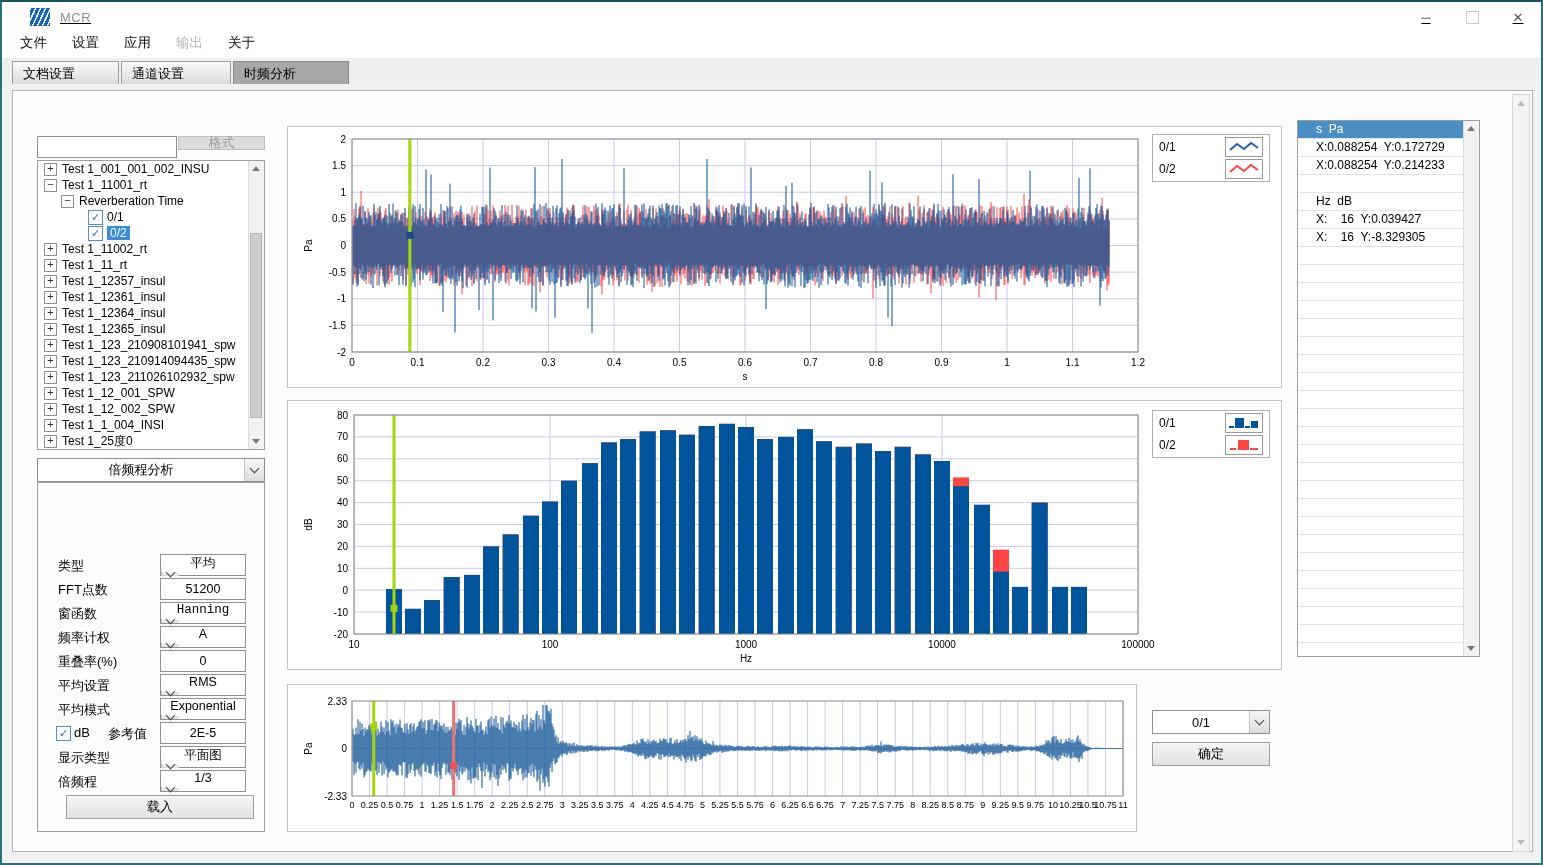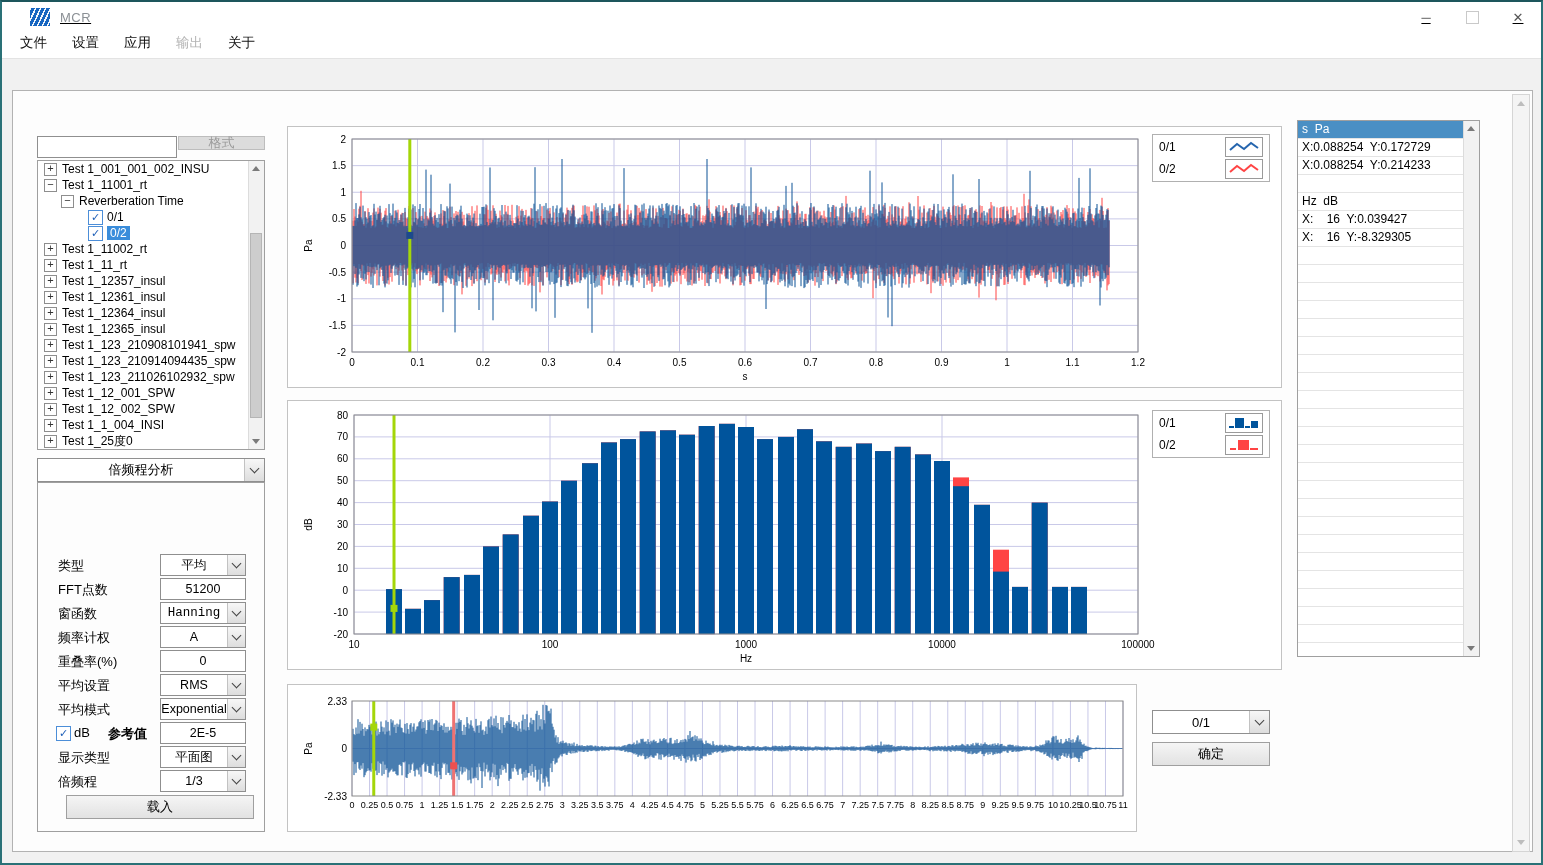--- a/index.html
+++ b/index.html
@@ -46,38 +46,38 @@
   .vsb{position:absolute;top:0;right:0;bottom:0;width:15px;background:#f2f2f2;border-left:1px solid #dcdcdc;}
   .sb-btn{position:absolute;left:0;width:14px;height:15px;display:flex;align-items:center;justify-content:center;}
   .tri-up{width:0;height:0;border-left:4px solid transparent;border-right:4px solid transparent;border-bottom:5px solid #7a7a7a;}
   .tri-down{width:0;height:0;border-left:4px solid transparent;border-right:4px solid transparent;border-top:5px solid #7a7a7a;}
   .sb-thumb{position:absolute;left:1px;width:12px;background:#cdcdcd;border:1px solid #b5b5b5;box-sizing:border-box;}
   
   .formbox{background:#fdfdfd;border:1px solid #9f9f9f;}
   .frow{position:absolute;left:0;width:100%;height:22px;margin-top:33px;}
   .flab{position:absolute;left:20px;top:3px;font-size:13px;white-space:nowrap;}
   .flab-db{left:36px;}
-  .flab2{left:70px;font-weight:bold;}
+  .flab2{left:70px;}
   .fcheck{position:absolute;left:18px;top:4px;}
-  .fcombo{position:absolute;left:122px;top:0;width:86px;height:22px;background:#fff;border:1px solid #8f8f8f;display:flex;align-items:stretch;box-sizing:border-box;}
+  .fcombo{position:absolute;left:122px;top:0;width:86px;height:22px;background:#fff;border:1px solid #8f8f8f;display:flex;align-items:stretch;box-sizing:border-box;flex-direction:column;}
   .fcombo .cval{flex:1;text-align:center;font-size:12.5px;align-self:center;white-space:nowrap;}
   .fcombo .cbtn{width:17px;}
   .finput{position:absolute;left:122px;top:0;width:86px;height:22px;background:#fff;border:1px solid #8f8f8f;box-sizing:border-box;font-size:12.5px;text-align:center;line-height:20px;}
   
   .chart-panel{background:#fff;border:1px solid #c3c3c3;}
   svg text{font-family:"Liberation Sans","DejaVu Sans",sans-serif;}
   
   .legend-box{background:#fff;border:1px solid #b0b0b0;display:flex;flex-direction:column;justify-content:space-evenly;padding:1px 6px;}
   .lg-row{display:flex;align-items:center;justify-content:space-between;height:21px;}
   .lg-lab{font-size:12px;}
   .lg-ico{width:36px;height:18px;border:1px solid #9a9a9a;background:#fff;display:flex;align-items:center;justify-content:center;}
   
   .listbox{background:#fff;border:1px solid #9f9f9f;overflow:hidden;}
   .list-rows{position:absolute;left:0;top:0;right:15px;bottom:0;overflow:hidden;}
-  .lrow{height:16px;border-bottom:1px solid #e4e4e4;font-size:12px;padding:1px 0 0 4px;white-space:pre;overflow:hidden;}
+  .lrow{height:16px;border-bottom:1px solid #e4e4e4;font-size:12px;padding:1px 0 0 18px;white-space:pre;overflow:hidden;}
   .lrow.sel{background:#4a8fc4;color:#fff;}
   .infobox{background:#fff;border:1px solid #9f9f9f;overflow:hidden;}
   .irow{height:18px;border-bottom:1px solid #cbcbcb;font-size:12.5px;padding:1px 0 0 5px;white-space:pre;overflow:hidden;}
 </style>
 </head>
 <body>
 
 <div class="window">
 
   <div class="titlebar">
@@ -91,20 +91,25 @@
       <span class="winbtn">✕</span>
     </div>
   </div>
 
   <div class="menubar" id="menubar">
       <span class="menu-item">文件</span>
       <span class="menu-item">设置</span>
       <span class="menu-item">应用</span>
       <span class="menu-item disabled">输出</span>
       <span class="menu-item">关于</span>
+    </div>
+  <div class="tabbar" id="tabbar">
+      <div class="tab" style="width: 107px; margin-left: 10px;">文档设置</div>
+      <div class="tab" style="width: 110px;">通道设置</div>
+      <div class="tab active" style="width: 116px;">时频分析</div>
     </div>
 
   <div class="groupbox"></div>
 
   <input class="panel tinput" style="left: 35px; top: 134px; width: 140px; height: 22px;" value="">
   <div class="panel btn disabled" style="left:176px;top:134px;width:87px;height:14px;">格式</div>
 
   <div class="panel treebox" style="left:35px;top:158px;width:228px;height:290px;">
     <div class="tree-rows" id="tree-rows">
         <div class="trow" style="padding-left: 6px;">

